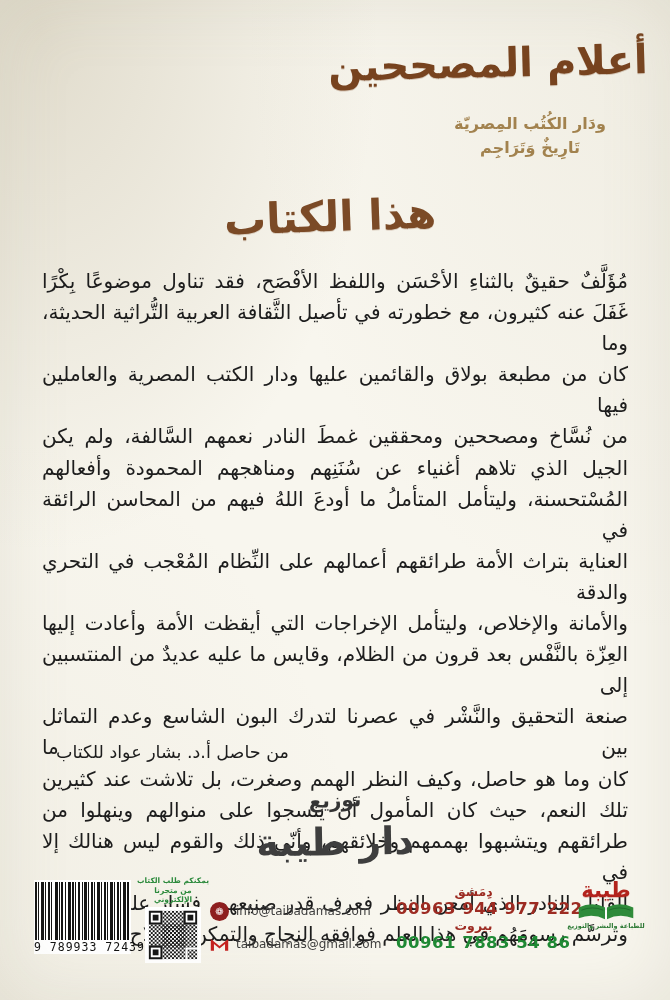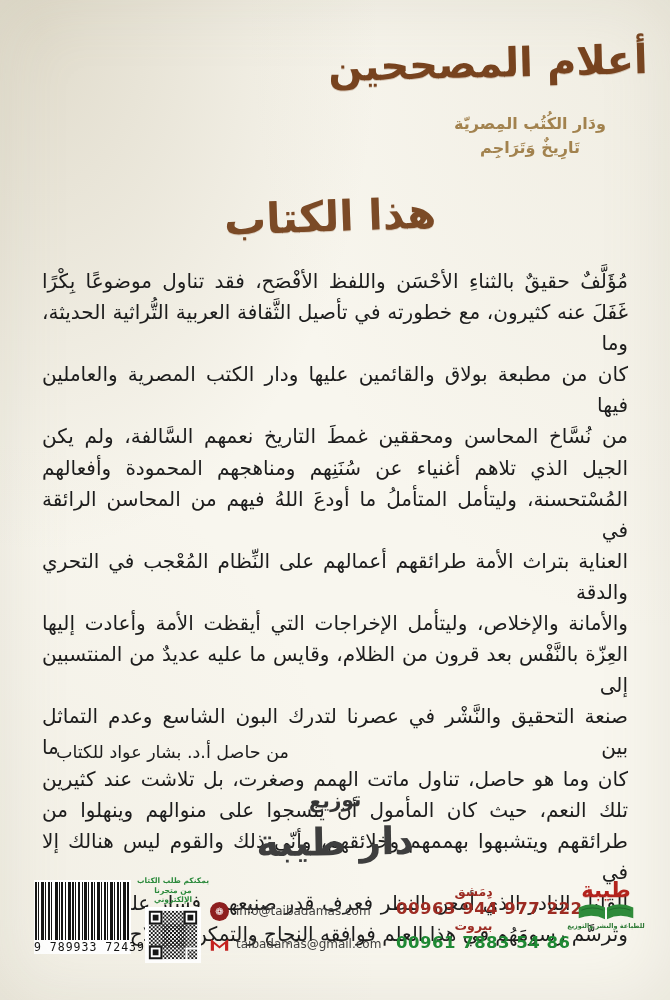--- a/index.html
+++ b/index.html
@@ -113,28 +113,28 @@
     <div>ودَار الكُتُب المِصريّة</div>
     <div>تَارِيخٌ وَتَرَاجِم</div>
   </div>
 
   <div class="abs section-heading">هذا الكتاب</div>
 
   <div class="abs paragraph">
     <div class="pline">مُؤَلَّفٌ حقيقٌ بالثناءِ الأحْسَن واللفظ الأفْصَح، فقد تناول موضوعًا بِكْرًا</div>
     <div class="pline">غَفَلَ عنه كثيرون، مع خطورته في تأصيل الثَّقافة العربية التُّراثية الحديثة، وما</div>
     <div class="pline">كان من مطبعة بولاق والقائمين عليها ودار الكتب المصرية والعاملين فيها</div>
-    <div class="pline">من نُسَّاخ المحاسن ومحققين غمطَ التاريخ نعمهم السَّالفة، ولم يكن</div>
+    <div class="pline">من نُسَّاخ ومصححين ومحققين غمطَ النادر نعمهم السَّالفة، ولم يكن</div>
     <div class="pline">الجيل الذي تلاهم أغنياء عن سُنَنِهم ومناهجهم المحمودة وأفعالهم</div>
     <div class="pline">المُسْتحسنة، وليتأمل المتأملُ ما أودعَ اللهُ فيهم من المحاسن الرائقة في</div>
     <div class="pline">العناية بتراث الأمة طرائقهم أعمالهم على النِّظام المُعْجب في التحري والدقة</div>
     <div class="pline">والأمانة والإخلاص، وليتأمل الإخراجات التي أيقظت الأمة وأعادت إليها</div>
     <div class="pline">العِزّة بالنَّفْس بعد قرون من الظلام، وقايس ما عليه عديدٌ من المنتسبين إلى</div>
     <div class="pline">صنعة التحقيق والنَّشْر في عصرنا لتدرك البون الشاسع وعدم التماثل بين ما</div>
-    <div class="pline">كان وما هو حاصل، تناول ماتت الهمم وصغرت، بل تلاشت عند كثيرين</div>
+    <div class="pline">كان وما هو حاصل، وكيف النظر الهمم وصغرت، بل تلاشت عند كثيرين</div>
     <div class="pline">تلك النعم، حيث كان المأمول أن ينسجوا على منوالهم وينهلوا من</div>
     <div class="pline">طرائقهم ويتشبهوا بهممهم وخلائقهم، وأنّى ذلك والقوم ليس هنالك إلا في</div>
     <div class="pline">القليل النادر الذي أمعن النظر فعرف قدر صنيعهم، فسار على خطاهم،</div>
     <div class="pline last">وترسَّم رسومَهُم في هذا العلم فوافقه النجاح والتمكن والفلاح.</div>
   </div>
 
   <div class="abs attribution">من حاصل أ.د. بشار عواد للكتاب</div>
 
   <div class="abs dist-label">توزيع</div>
   <div class="abs dist-publisher">دار طيبة</div>

